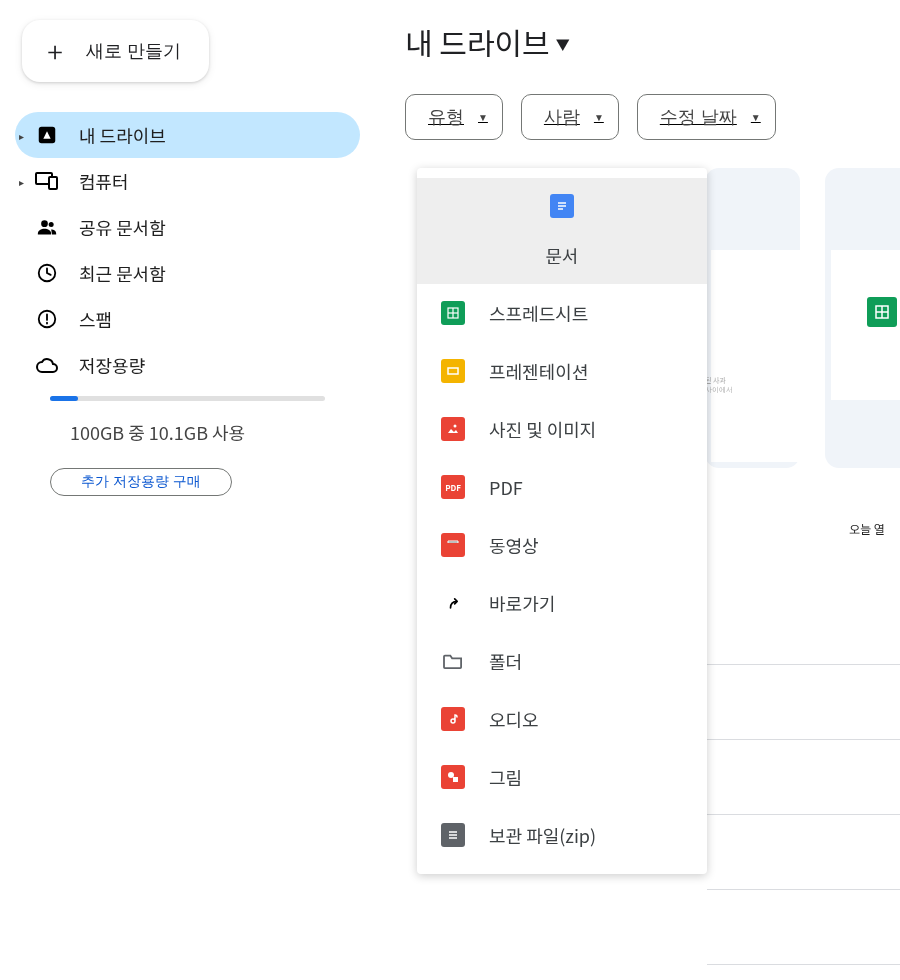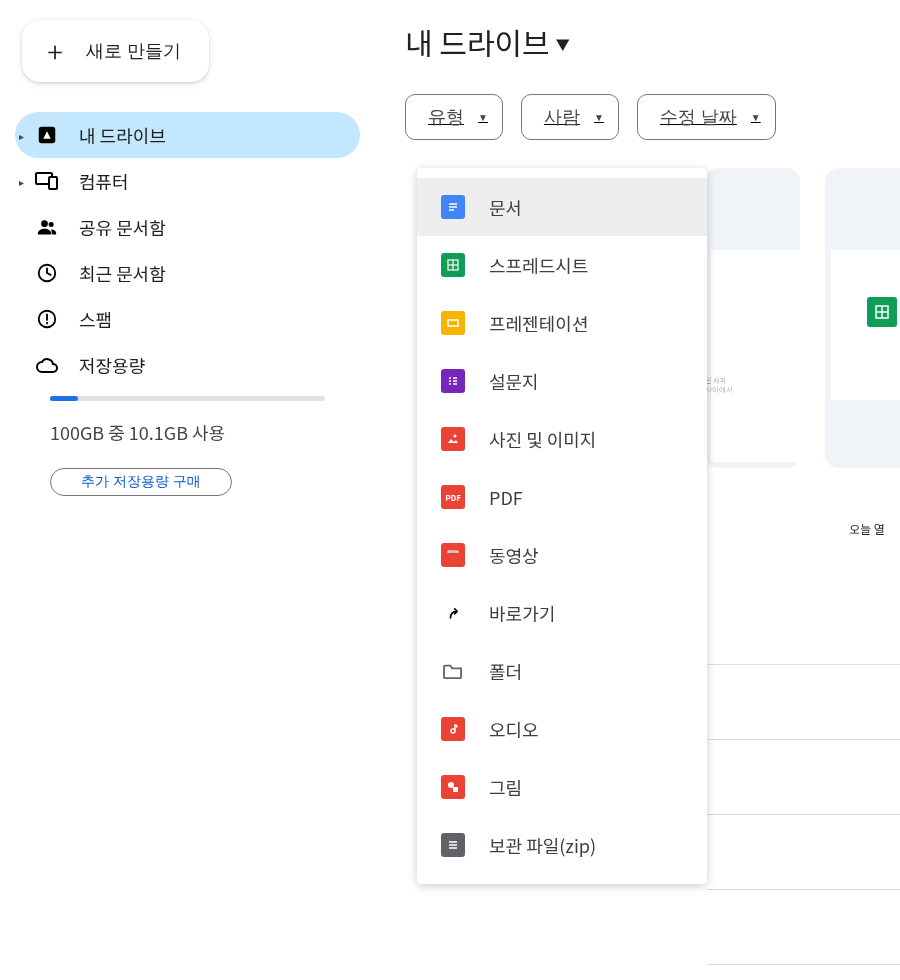--- a/index.html
+++ b/index.html
@@ -87,20 +87,21 @@
     .storage-bar-fill {
       height: 100%;
       width: 10%;
       background: #1a73e8;
       border-radius: 3px;
     }
     .storage-text {
       font-size: 18px;
       color: #444;
       margin-bottom: 22px;
+      margin-left: 20px;
     }
     .buy-storage {
       border: 1px solid #747775;
       border-radius: 999px;
       background: #fff;
       padding: 4px 30px;
       font-size: 14px;
       color: #0b57d0;
       cursor: pointer;
     }
@@ -164,20 +165,21 @@
       display: flex;
       align-items: center;
       padding: 16px 24px;
       gap: 24px;
       font-size: 18px;
       color: #3c4043;
       cursor: pointer;
     }
     .dropdown-item.hover {
       background: #eee;
+      flex-direction: column;
     }
     .dropdown-item .file-icon {
       width: 24px;
       height: 24px;
       display: flex;
       align-items: center;
       justify-content: center;
       border-radius: 3px;
       flex-shrink: 0;
     }
@@ -364,33 +366,20 @@
     </div>
     <div class="dropdown-item">
       <span class="file-icon" style="background:#f4b400;">
         <svg width="14" height="14" viewBox="0 0 14 14">
             <rect x="2" y="4" width="10" height="6" fill="none" stroke="#fff" stroke-width="1.5"></rect>
           </svg>
       </span>
       <span>프레젠테이션</span>
     </div>
     <div class="dropdown-item">
-      <span class="file-icon" style="background:#7627bb;">
-        <svg width="14" height="14" viewBox="0 0 14 14">
-            <circle cx="4" cy="4" r="1" fill="#fff"></circle>
-            <line x1="7" y1="4" x2="11" y2="4" stroke="#fff" stroke-width="1.5"></line>
-            <circle cx="4" cy="7" r="1" fill="#fff"></circle>
-            <line x1="7" y1="7" x2="11" y2="7" stroke="#fff" stroke-width="1.5"></line>
-            <circle cx="4" cy="10" r="1" fill="#fff"></circle>
-            <line x1="7" y1="10" x2="11" y2="10" stroke="#fff" stroke-width="1.5"></line>
-          </svg>
-      </span>
-      <span>설문지</span>
-    </div>
-    <div class="dropdown-item">
       <span class="file-icon" style="background:#ea4335;">
         <svg width="14" height="14" viewBox="0 0 14 14">
             <path d="M2 11 L5 7 L8 10 L10 8 L12 11 Z" fill="#fff"></path>
             <circle cx="9" cy="4" r="1.5" fill="#fff"></circle>
           </svg>
       </span>
       <span>사진 및 이미지</span>
     </div>
     <div class="dropdown-item">
       <span class="file-icon" style="background:#ea4335;">

